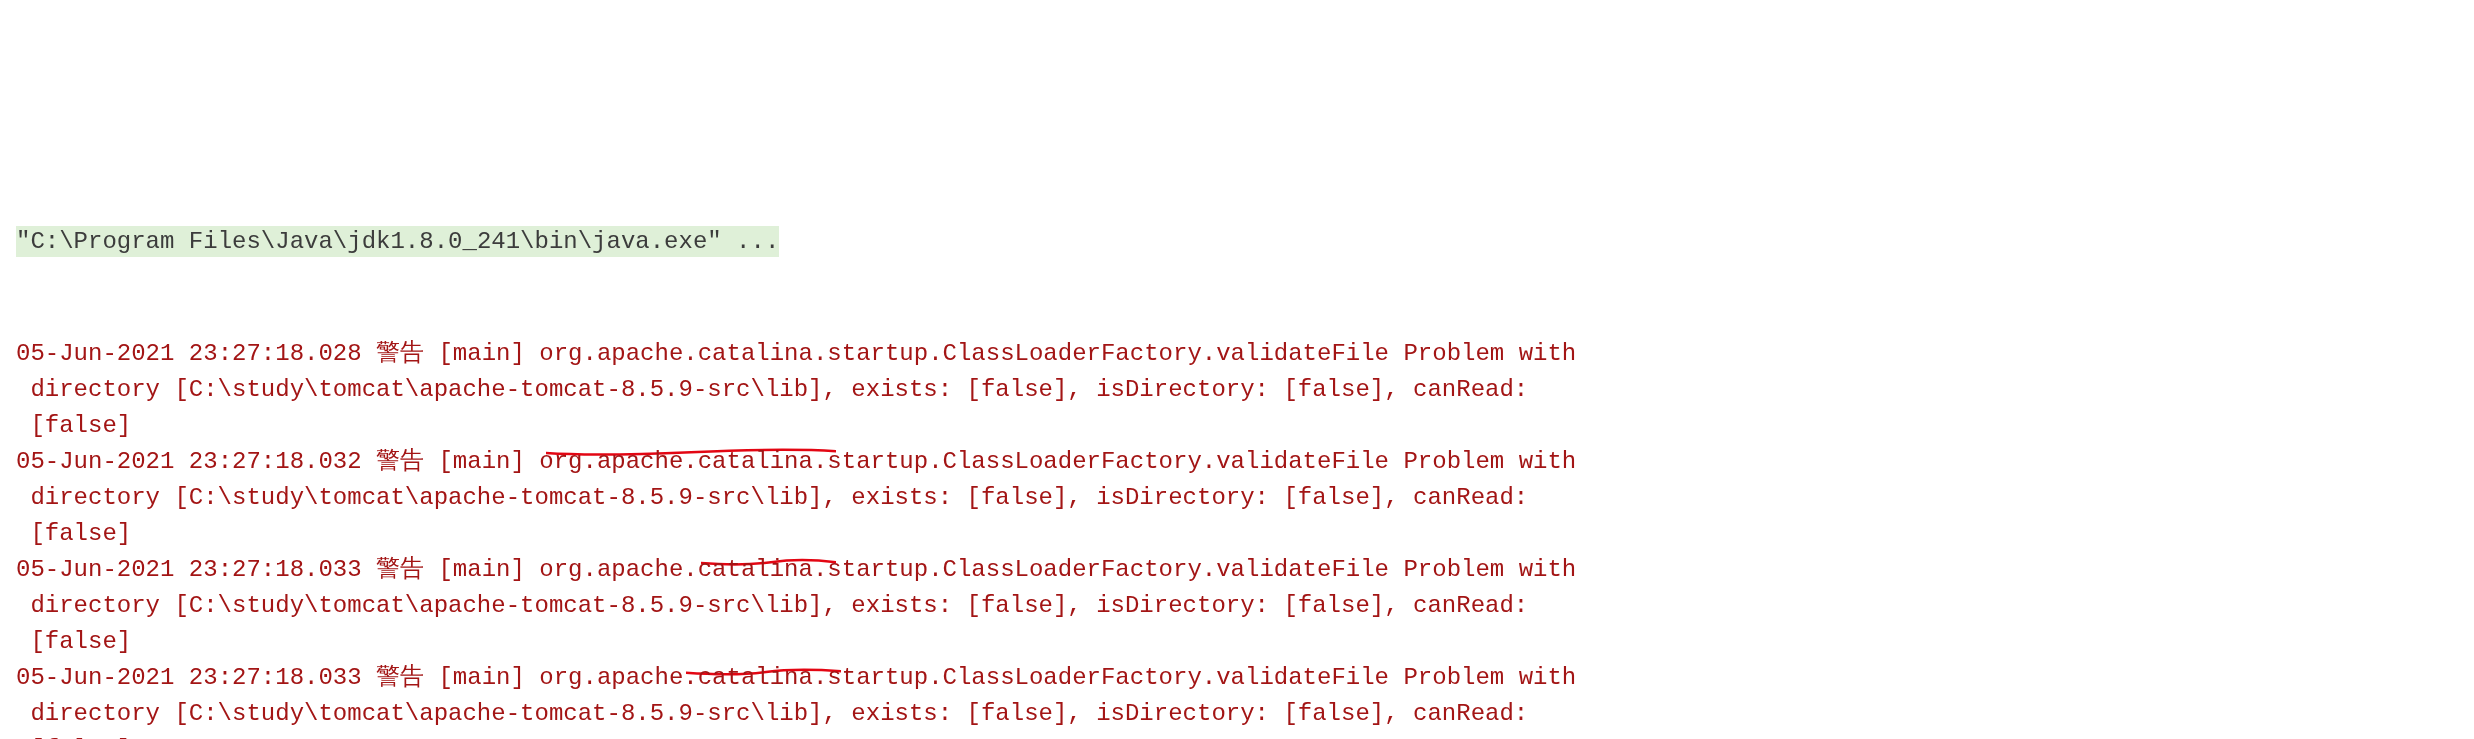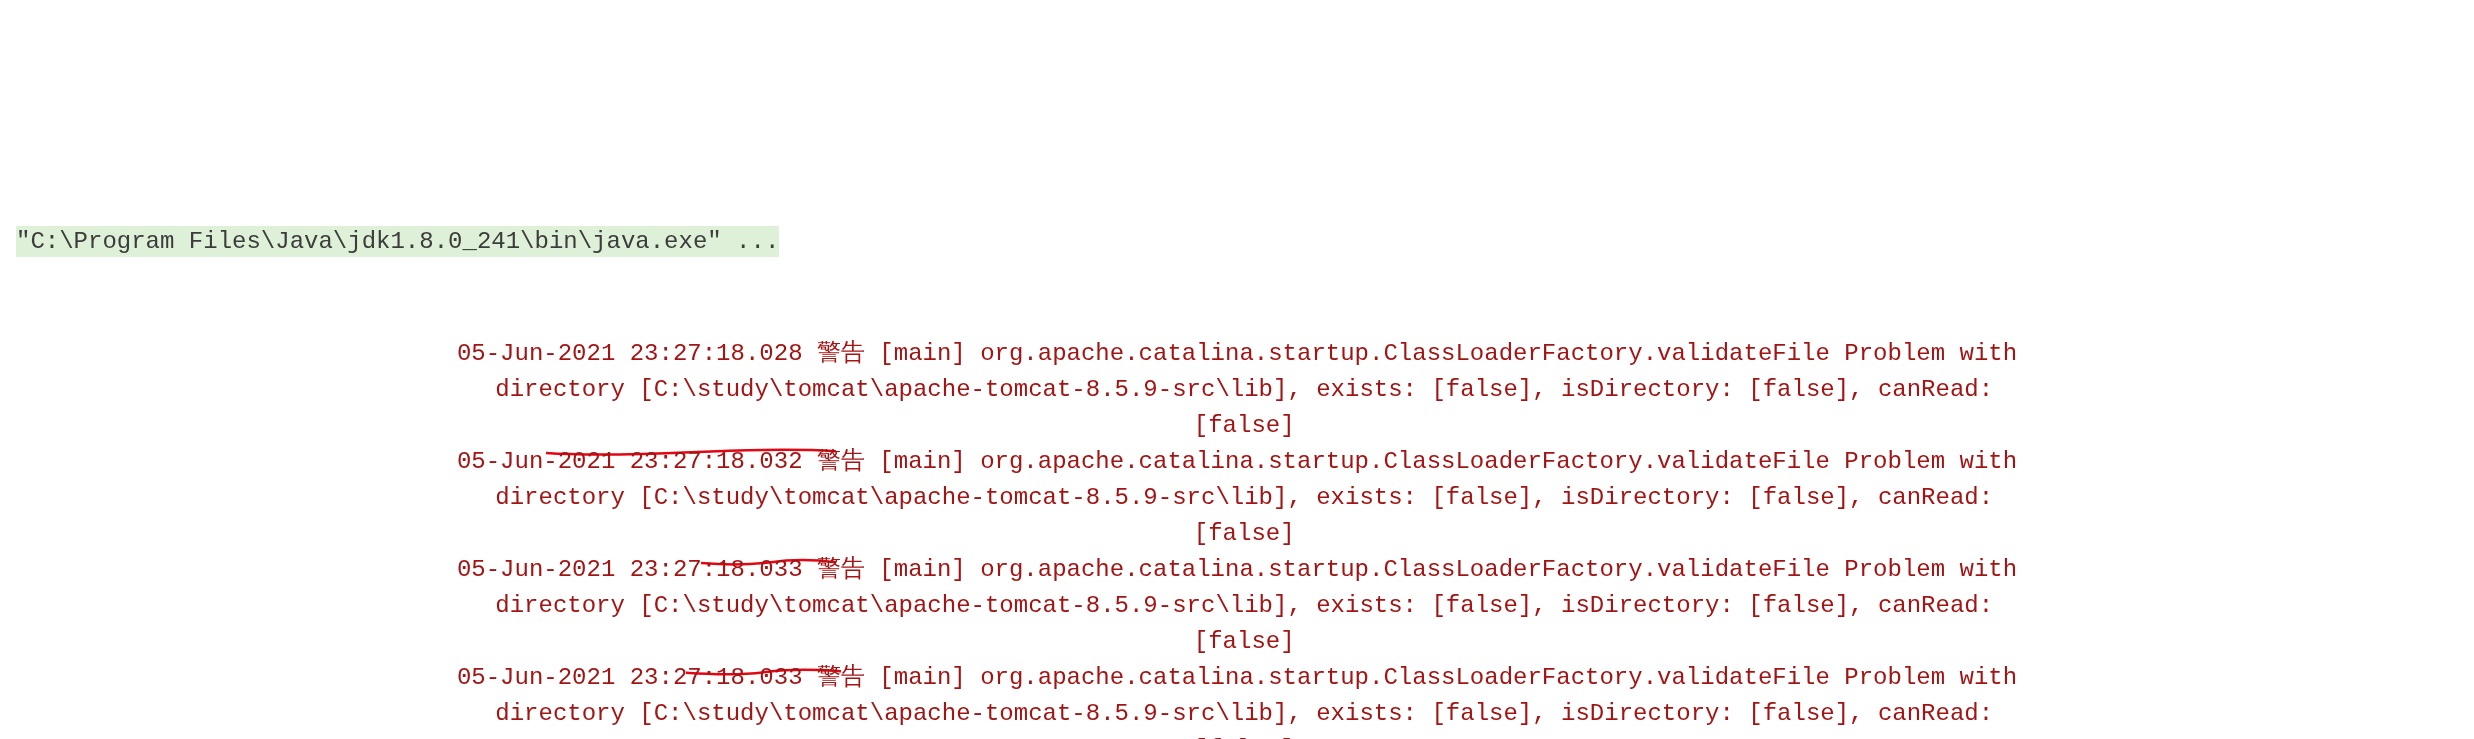--- a/index.html
+++ b/index.html
@@ -23,21 +23,20 @@
     .cmd-highlight {
       background: #dff0d8;
       color: #3c3c3c;
       padding: 2px 0;
       display: inline;
     }
     .log-entry {
       color: #a31515;
       margin-bottom: 0;
       position: relative;
-      text-align: center;
     }
     .log-line {
       display: block;
       padding-left: 0;
     }
     .log-cont {
       display: block;
       padding-left: 1ch;
     }
     .underline-mark {

